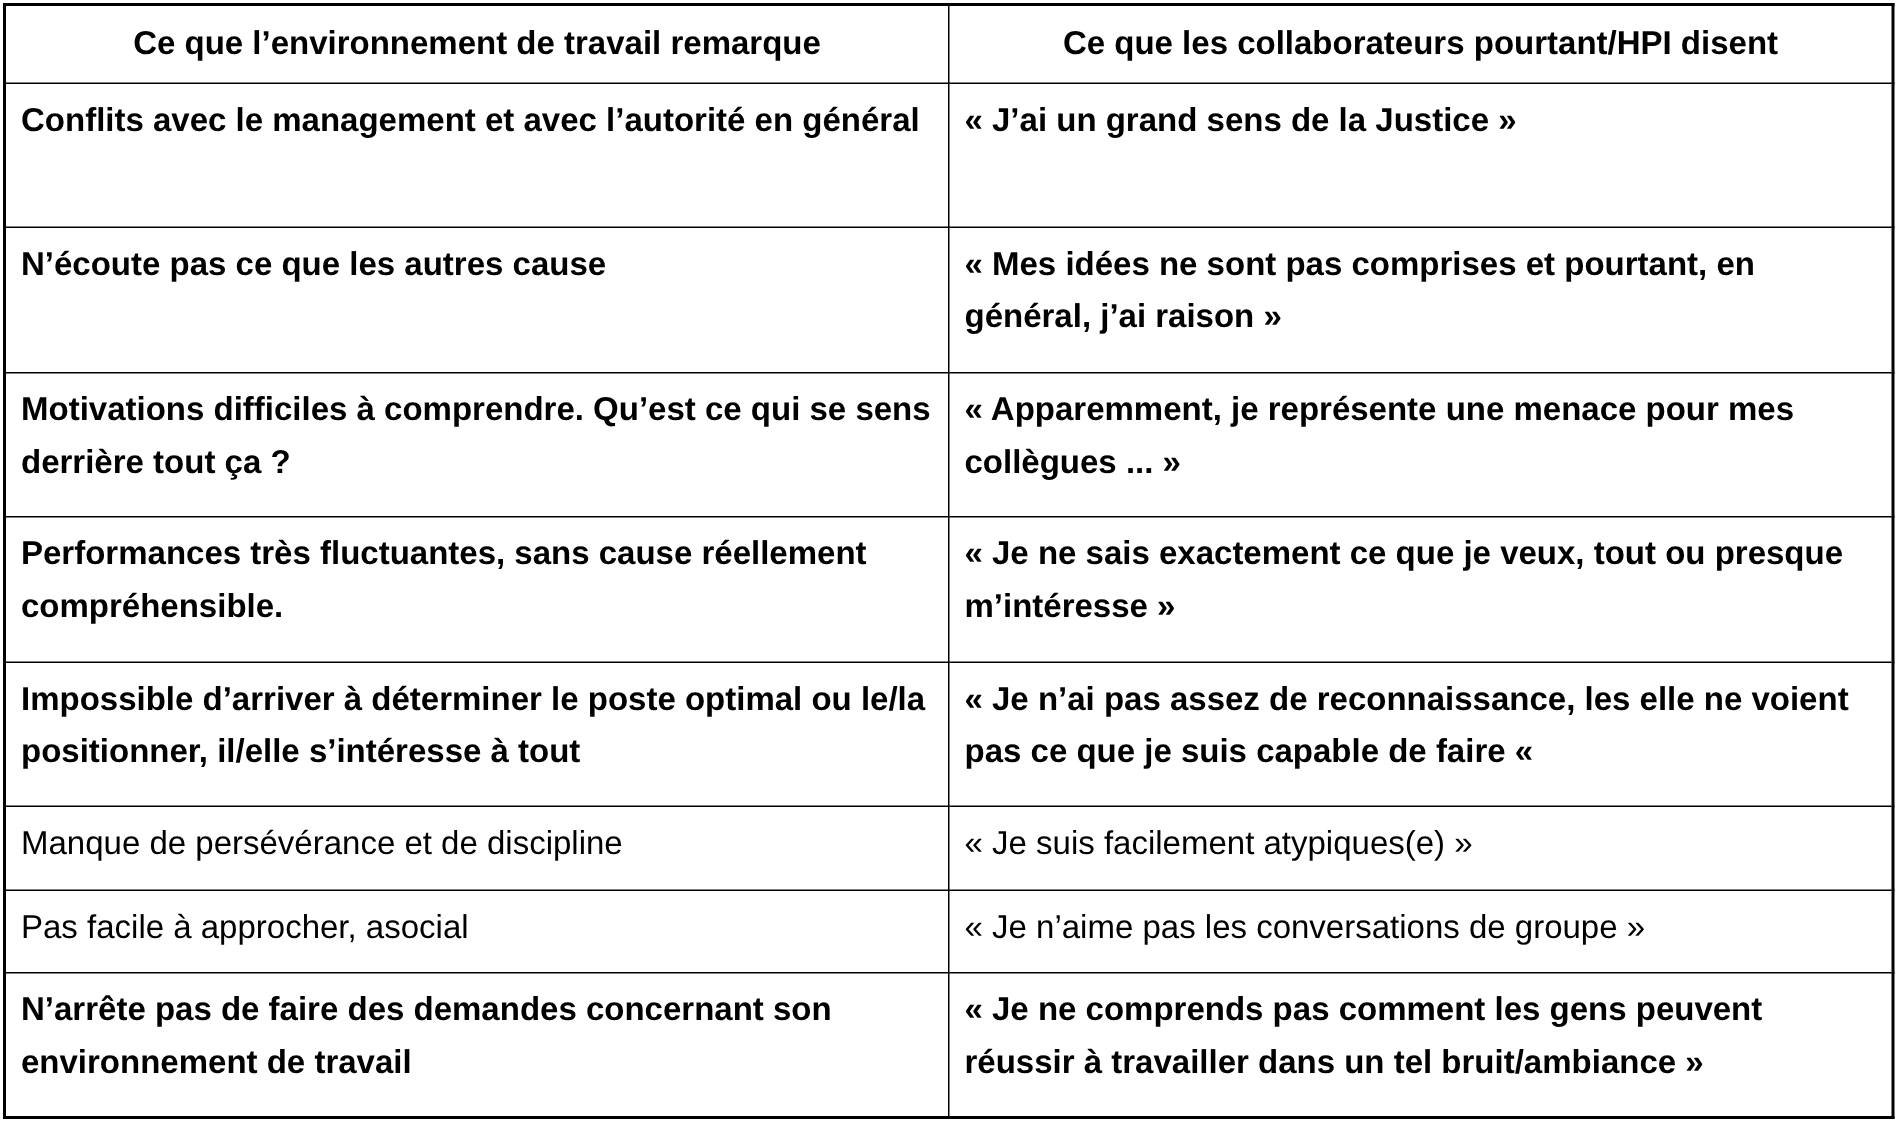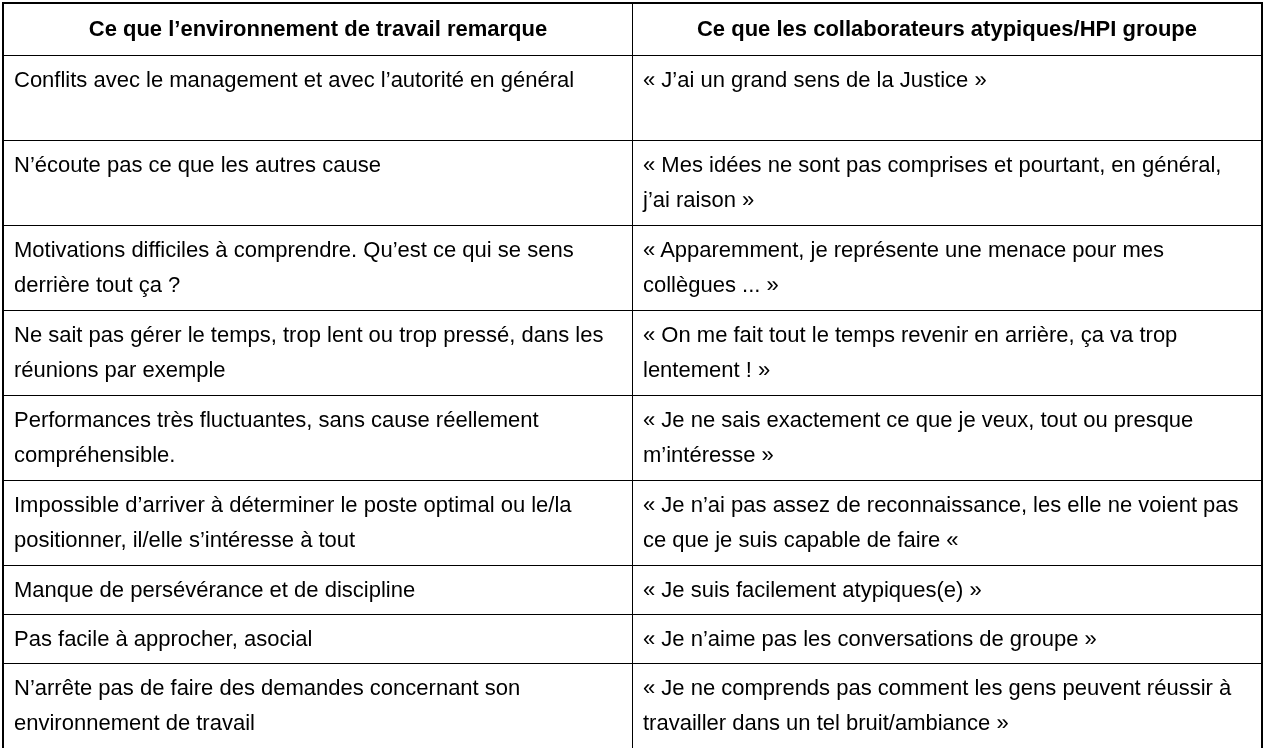--- a/index.html
+++ b/index.html
@@ -42,54 +42,50 @@
     text-align: center;
     vertical-align: middle;
     padding-top: 7px;
     padding-bottom: 9px;
   }
   table.compare-table td {
     text-align: left;
     vertical-align: top;
     font-weight: normal;
   }
-  tr.two-line td { height: 85px; }
+  tr.two-line td { height: 85px; font-weight: bold; }
   tr.one-line td { height: 46px; }
 </style>
 </head>
 <body>
 
 <div class="page">
   <table class="compare-table">
     <colgroup>
       <col>
       <col>
     </colgroup>
     <thead>
       <tr>
         <th>Ce que l’environnement de travail remarque</th>
-        <th>Ce que les collaborateurs atypiques/HPI groupe</th>
+        <th>Ce que les collaborateurs pourtant/HPI disent</th>
       </tr>
     </thead>
     <tbody>
       <tr class="two-line">
         <td>Conflits avec le management et avec l’autorité en général</td>
         <td>« J’ai un grand sens de la Justice »</td>
       </tr>
       <tr class="two-line">
         <td>N’écoute pas ce que les autres cause</td>
         <td>« Mes idées ne sont pas comprises et pourtant, en général, j’ai raison »</td>
       </tr>
       <tr class="two-line">
         <td>Motivations difficiles à comprendre. Qu’est ce qui se sens derrière tout ça ?</td>
         <td>« Apparemment, je représente une menace pour mes collègues ... »</td>
-      </tr>
-      <tr class="two-line">
-        <td>Ne sait pas gérer le temps, trop lent ou trop pressé, dans les réunions par exemple</td>
-        <td>« On me fait tout le temps revenir en arrière, ça va trop lentement ! »</td>
       </tr>
       <tr class="two-line">
         <td>Performances très fluctuantes, sans cause réellement compréhensible.</td>
         <td>« Je ne sais exactement ce que je veux, tout ou presque m’intéresse »</td>
       </tr>
       <tr class="two-line">
         <td>Impossible d’arriver à déterminer le poste optimal ou le/la positionner, il/elle s’intéresse à tout</td>
         <td>« Je n’ai pas assez de reconnaissance, les elle ne voient pas ce que je suis capable de faire «</td>
       </tr>
       <tr class="one-line">

